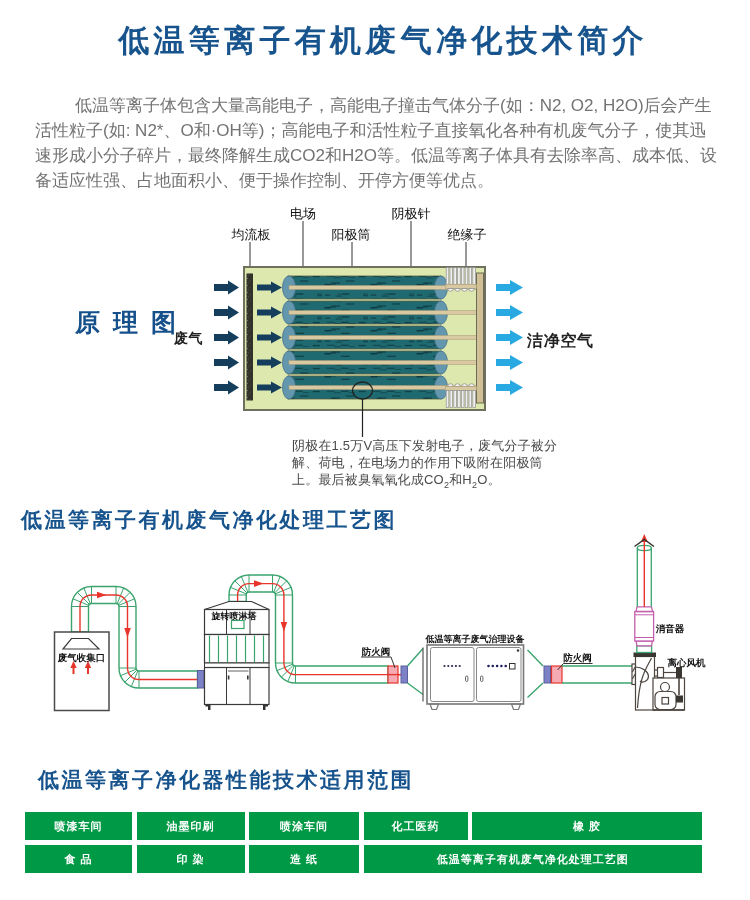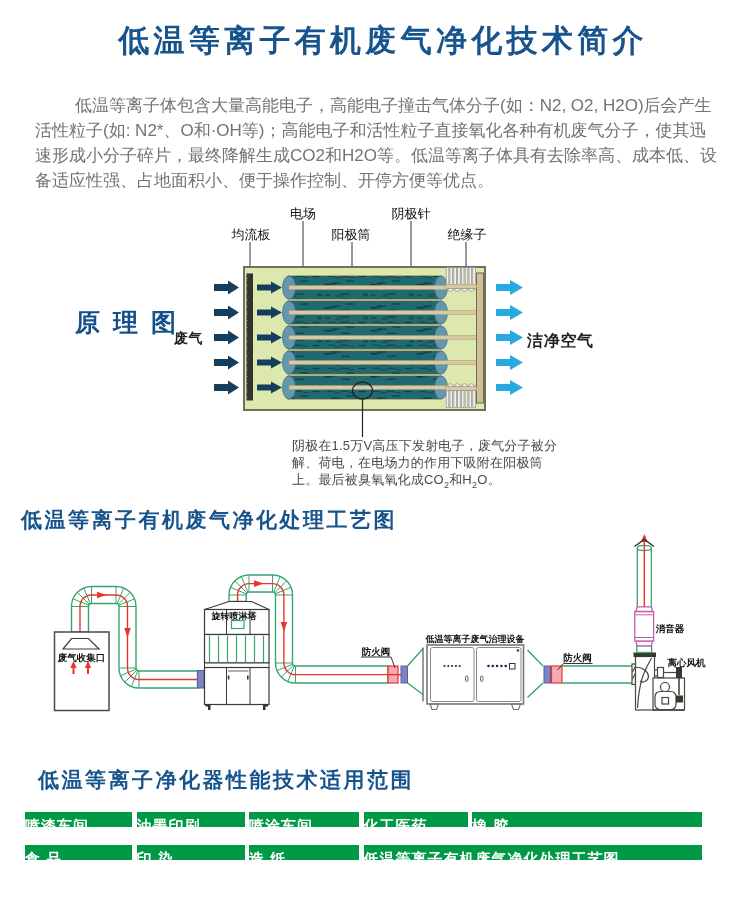--- a/index.html
+++ b/index.html
@@ -15,22 +15,22 @@
     color:#15508a;letter-spacing:3px;margin-left:33px;}
   #inlet-label{left:174px;top:330px;font-size:14px;font-weight:bold;color:#222;letter-spacing:0.5px;}
   #outlet-label{left:527px;top:331px;font-size:16px;font-weight:bold;color:#222;letter-spacing:0.7px;}
   #principle-caption{left:260px;top:437px;font-size:13px;color:#4a4a4a;font-weight:500;letter-spacing:0.2px;}
   #principle-caption .ln{height:17px;line-height:17px;white-space:nowrap;padding-left:32px;}
   #principle-caption sub{font-size:9px;}
   .section-title{font-size:21px;font-weight:bold;color:#17538c;letter-spacing:2.5px;}
   #process-title{left:21px;top:506px;}
   #apply-title{left:38px;top:766px;}
   #apply-table{left:25px;top:812px;width:677px;}
-  #apply-table .cell{position:absolute;height:15px;line-height:28px;
-    text-align:left;color:#ffffff;font-weight:bold;font-size:15px;letter-spacing:1px;}
+  #apply-table .cell{position:absolute;height:28px;line-height:28px;
+    text-align:center;color:#ffffff;font-weight:bold;font-size:11px;letter-spacing:1px;}
   svg text{font-family:"Liberation Sans",sans-serif;}
 </style>
 </head>
 <body>
 
 <div class="abs" id="main-title">低温等离子有机废气净化技术简介</div>
 
 <div class="abs" id="intro">
   <div class="ln first">低温等离子体包含大量高能电子，高能电子撞击气体分子(如：N2, O2, H2O)后会产生</div>
   <div class="ln">活性粒子(如: N2*、O和·OH等)；高能电子和活性粒子直接氧化各种有机废气分子，使其迅</div>

